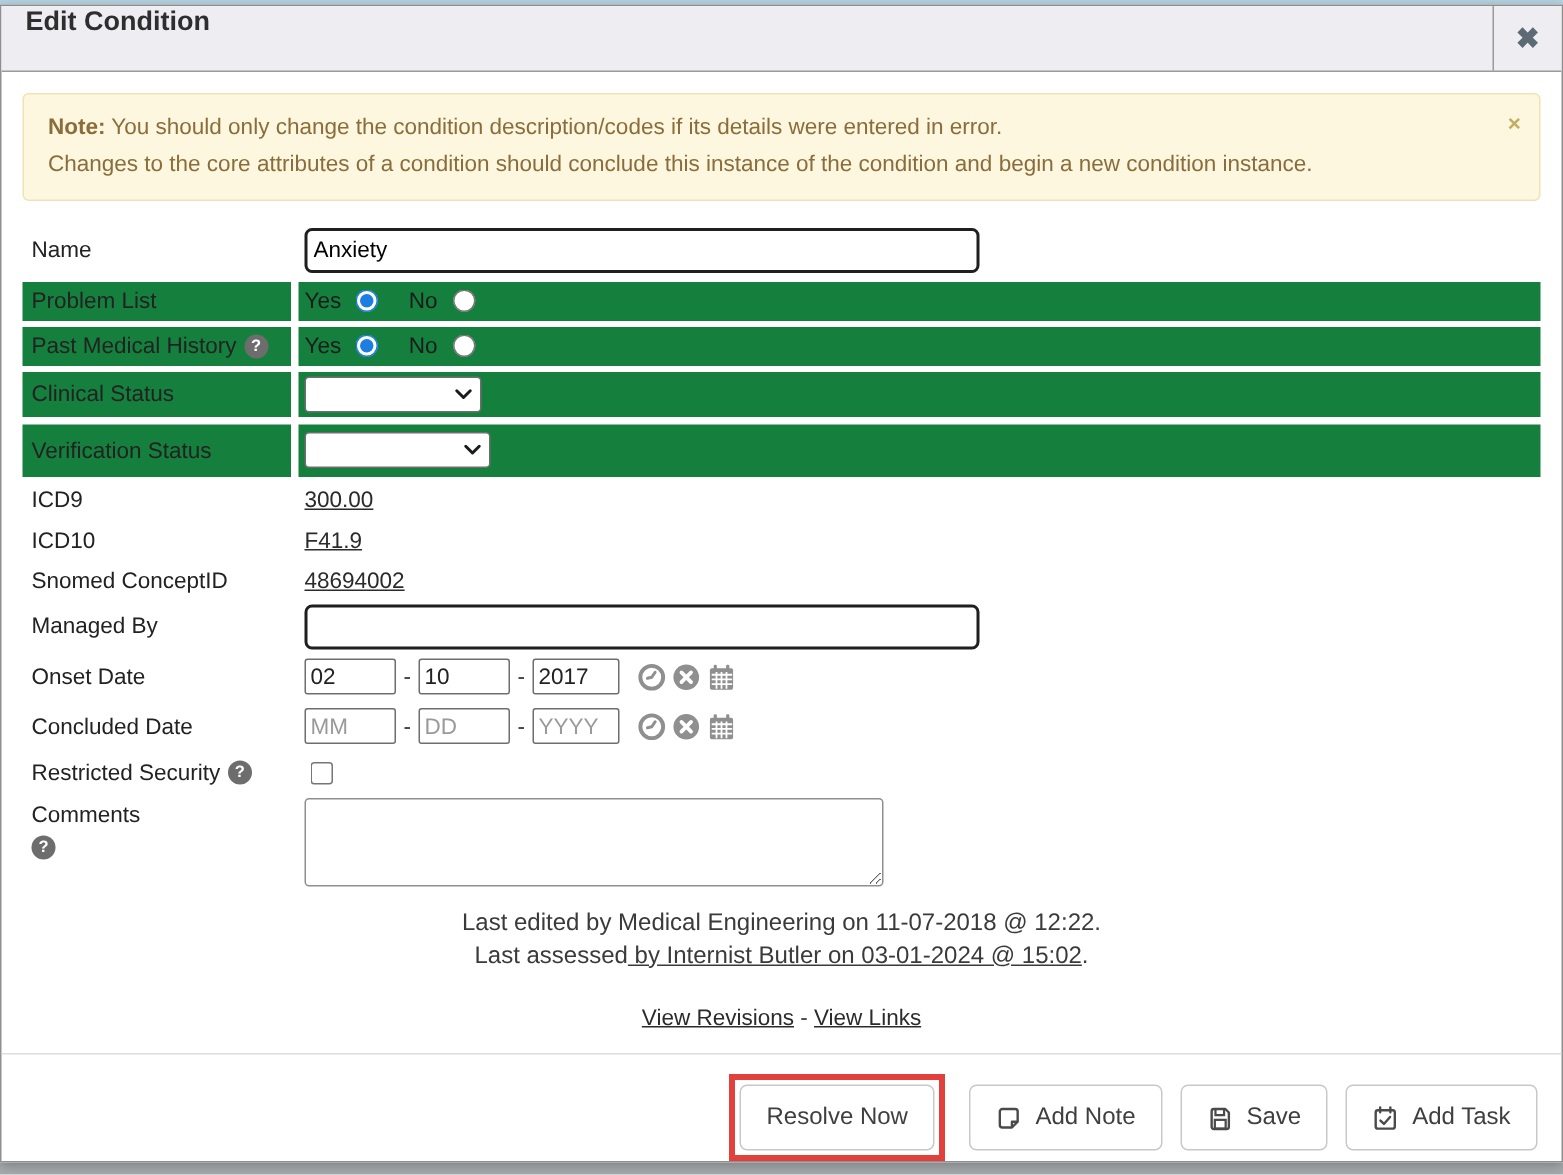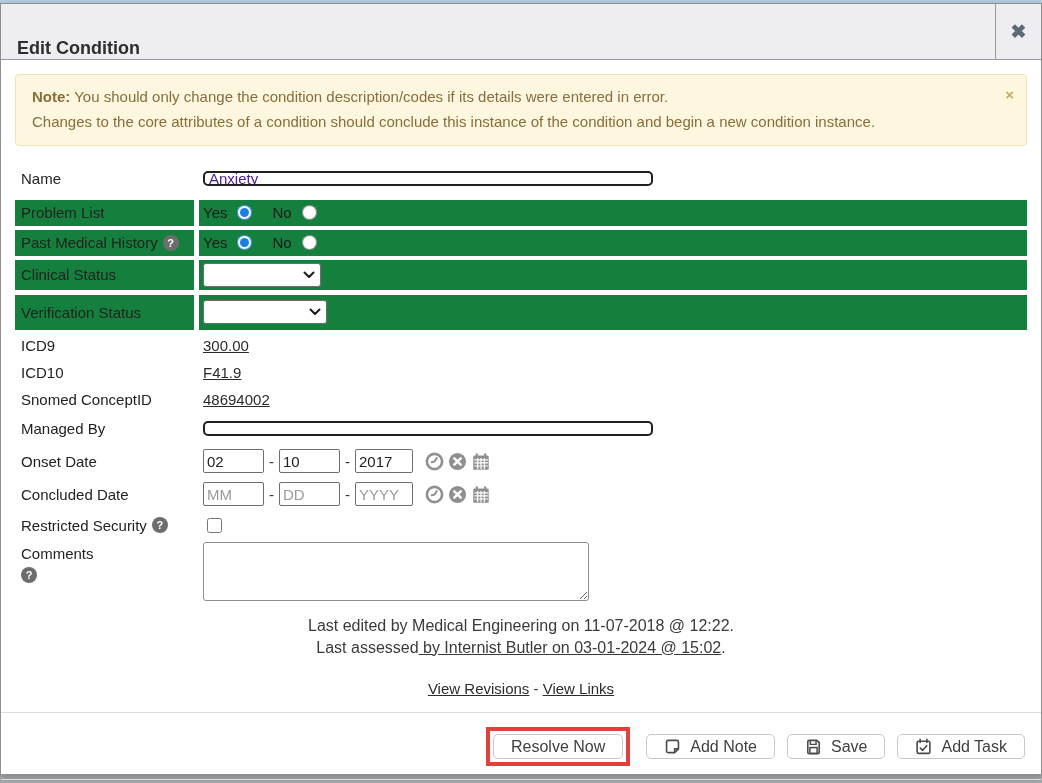--- a/index.html
+++ b/index.html
@@ -13,22 +13,22 @@
   }
   .page-top-strip { position:absolute; top:0; left:0; width:100%; height:4px; background:#b5d2e0; }
   .modal {
     position: absolute; top: 3px; left: 0; width: 1042px; height: 772px;
     background: #fff; border: 1px solid #8f8f8f;
     box-shadow: 0 2px 8px rgba(0,0,0,.25);
     display: flex; flex-direction: column;
   }
   
   .modal-header {
-    height: 56px; background: #ededf2; border-bottom: 1px solid #9a9a9a;
-    display: flex; align-items: flex-end; flex: 0 0 auto;
+    height: 44px; background: #ededf2; border-bottom: 1px solid #9a9a9a;
+    display: flex; align-items: flex-start; flex: 0 0 auto;
   }
   .modal-title { font-size: 18px; font-weight: bold; color: #2e2e2e; padding-left: 16px; flex: 1; }
   .close-btn {
     width: 46px; height: 100%; border-left: 1px solid #9a9a9a;
     display: flex; align-items: center; justify-content: center;
     font-size: 19px; font-weight: bold; color: #5c6a76; cursor: pointer;
   }
   
   .note-banner {
     margin: 14px; padding: 10px 16px; position: relative;
@@ -53,22 +53,22 @@
   .r-radio { min-height: 26px; }
   .r-select1 { min-height: 30px; margin-bottom: 5px; }
   .r-select2 { min-height: 35px; }
   .r-code { min-height: 23px; }
   .r-managed { min-height: 28px; }
   .r-date { min-height: 29px; }
   .r-check { min-height: 25px; }
   .r-comments { margin-top: 3px; align-items: flex-start; }
   
   .text-input {
-    width: 450px; height: 15px; border: 2px solid #1f1f1f; border-radius: 5px;
-    font-family: "Liberation Sans", sans-serif; font-size: 15px; padding: 0 4px; color: #4c1d95;
+    width: 450px; height: 30px; border: 2px solid #1f1f1f; border-radius: 5px;
+    font-family: "Liberation Sans", sans-serif; font-size: 15px; padding: 0 4px; color: #000000;
     outline: none;
   }
   .radio-group { display: flex; align-items: center; gap: 6px; color: #1b1b1b; }
   .radio-group input[type="radio"] {
     width: 15px; height: 15px; accent-color: #1c7ee0; margin: 0 14px 0 4px; cursor: pointer;
   }
   .select-wrap { position: relative; display: inline-block; }
   .status-select {
     appearance: none; -webkit-appearance: none;
     height: 24px; border: 1px solid #6e6e6e; border-radius: 3px; background: #fff;
@@ -106,21 +106,21 @@
   .view-links-line { margin-top: 20px; font-size: 15px; text-align: center; }
   .view-link { color: #2b2b2b; text-decoration: underline; cursor: pointer; }
   
   .divider { border: none; border-top: 1px solid #ddd; margin: 13px 0 0 0; }
   .btn-row {
     display: flex; justify-content: flex-end; align-items: center;
     gap: 12px; padding: 14px 16px 0 16px; height: 70px;
   }
   .ui-btn {
     display: inline-flex; align-items: center; justify-content: center; gap: 9px;
-    height: 25px; padding: 0 17px; background: #fff; border: 1px solid #c8c8c8;
+    height: 44px; padding: 0 17px; background: #fff; border: 1px solid #c8c8c8;
     border-radius: 5px; font-family: "Liberation Sans", sans-serif; font-size: 16px;
     color: #3f3f3f; cursor: pointer;
   }
   .annotation-box { border: 4px solid #e2403c; padding: 3px; margin-right: 4px; }
   .btn-icon { line-height: 0; display: inline-flex; }
   .bottom-divider { border: none; border-top: 1px solid #ddd; margin: 13px 0 0 0; }
   .modal-footer-space { flex: 1; }
 </style>
 </head>
 <body>

